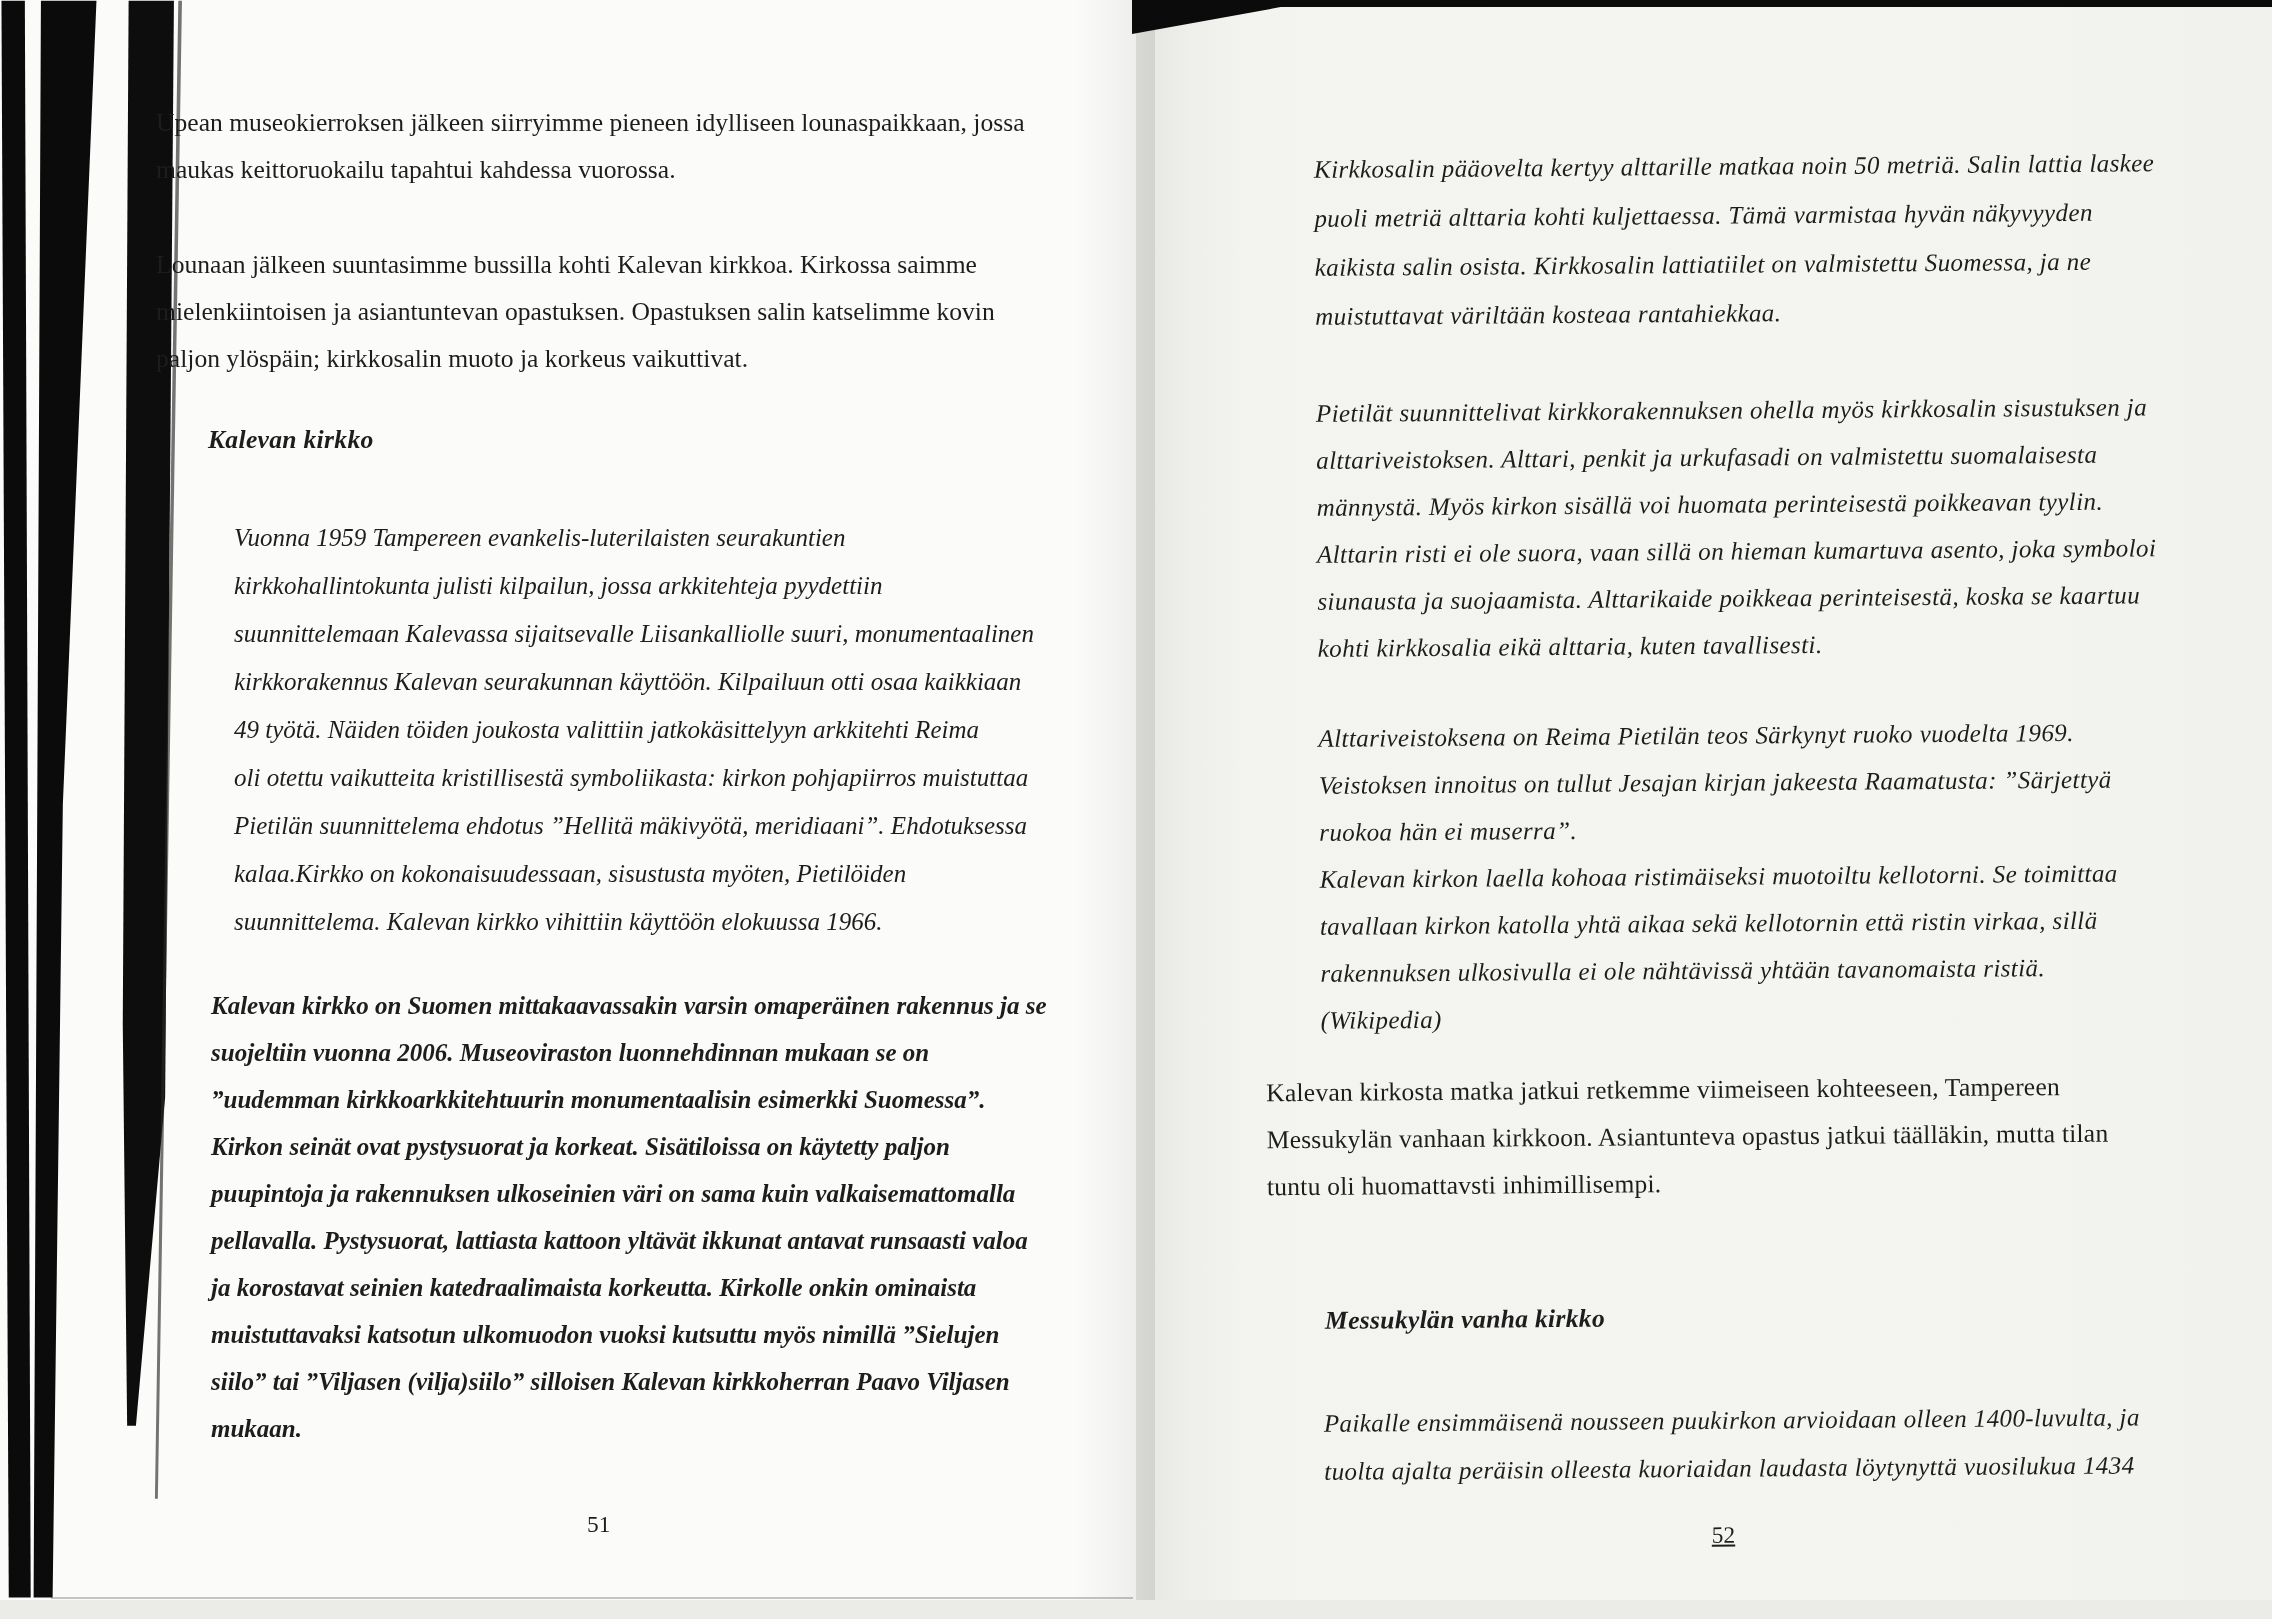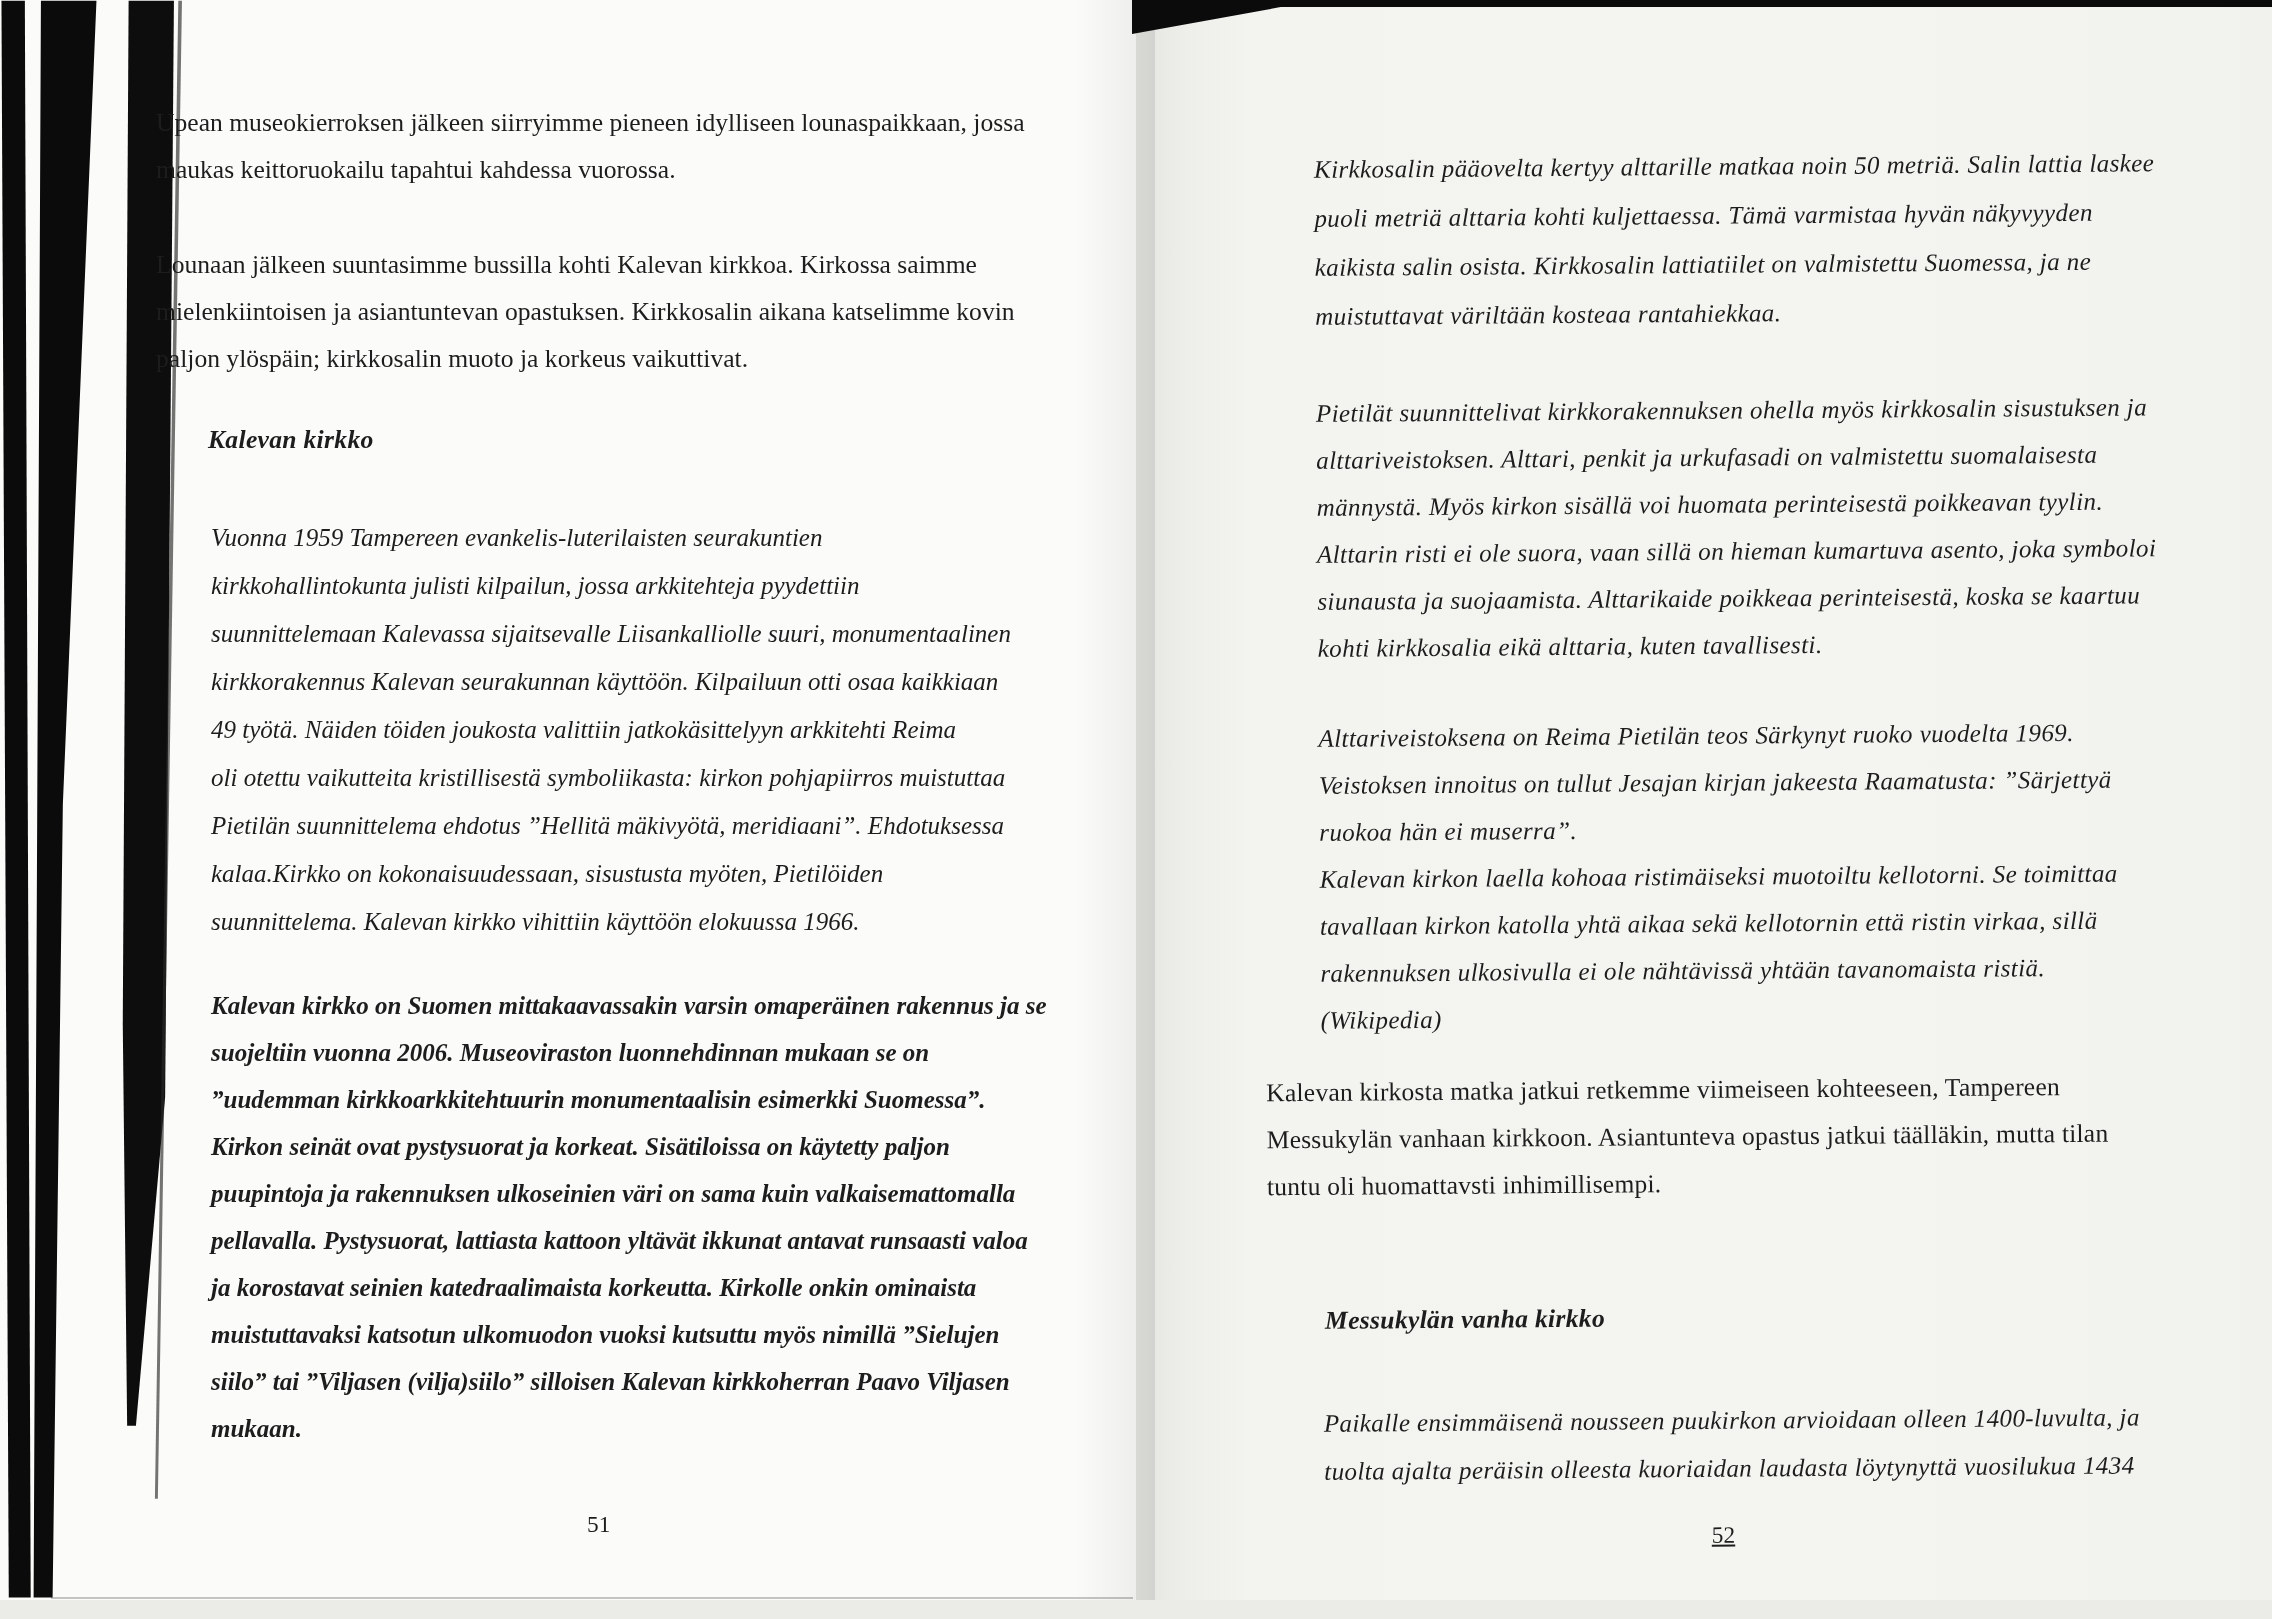--- a/index.html
+++ b/index.html
@@ -25,21 +25,21 @@
     position:absolute;left:1132px;top:0;width:154px;height:34px;background:#0b0b0b;
     clip-path:polygon(0 0,100% 0,100% 18%,0 100%);
   }
   .bottom-strip{position:absolute;left:0;top:1600px;width:2273px;height:20px;background:#ebebe8;}
   .bottom-hairline{position:absolute;left:51px;top:1597px;width:1082px;height:2.2px;background:rgba(0,0,0,0.22);}
 
   .blk{position:absolute;white-space:nowrap;}
   .ln{display:block;}
   .body-l{font-size:25.6px;line-height:47px;}
   .quote{font-style:italic;font-size:25px;}
-  .lq1{line-height:48px;}
+  .lq1{line-height:48px;margin-left:23px;}
   .lq2{line-height:47px;font-weight:bold;}
   .rq{letter-spacing:0.4px;}
   .rq1{line-height:49px;}
   .rq2{line-height:47px;}
   .rq3{line-height:47px;}
   .rq4{line-height:48px;}
   .body-r{font-size:25.6px;line-height:47px;letter-spacing:0.2px;}
   .heading{font-size:25.6px;font-weight:bold;font-style:italic;letter-spacing:0.3px;}
   .pagenum{font-size:23.4px;width:51px;text-align:left;}
   .right-text{transform:rotate(-0.45deg);transform-origin:1682px 804px;position:absolute;left:0;top:0;width:2273px;height:1620px;}
@@ -67,21 +67,21 @@
 
   <div class="left-text">
 
     <div class="blk body-l" style="left:156px;top:99px;">
       <span class="ln">Upean museokierroksen jälkeen siirryimme pieneen idylliseen lounaspaikkaan, jossa</span>
       <span class="ln">maukas keittoruokailu tapahtui kahdessa vuorossa.</span>
     </div>
 
     <div class="blk body-l" style="left:156px;top:241px;">
       <span class="ln">Lounaan jälkeen suuntasimme bussilla kohti Kalevan kirkkoa. Kirkossa saimme</span>
-      <span class="ln">mielenkiintoisen ja asiantuntevan opastuksen. Kirkkosalin aikana katselimme kovin</span>
+      <span class="ln">mielenkiintoisen ja asiantuntevan opastuksen. Opastuksen salin katselimme kovin</span>
       <span class="ln">paljon ylöspäin; kirkkosalin muoto ja korkeus vaikuttivat.</span>
     </div>
 
     <div class="blk heading" style="left:208px;top:425px;">Kalevan kirkko</div>
 
     <div class="blk quote lq1" style="left:211px;top:514px;">
       <span class="ln">Vuonna 1959 Tampereen evankelis-luterilaisten seurakuntien</span>
       <span class="ln">kirkkohallintokunta julisti kilpailun, jossa arkkitehteja pyydettiin</span>
       <span class="ln">suunnittelemaan Kalevassa sijaitsevalle Liisankalliolle suuri, monumentaalinen</span>
       <span class="ln">kirkkorakennus Kalevan seurakunnan käyttöön. Kilpailuun otti osaa kaikkiaan</span>

